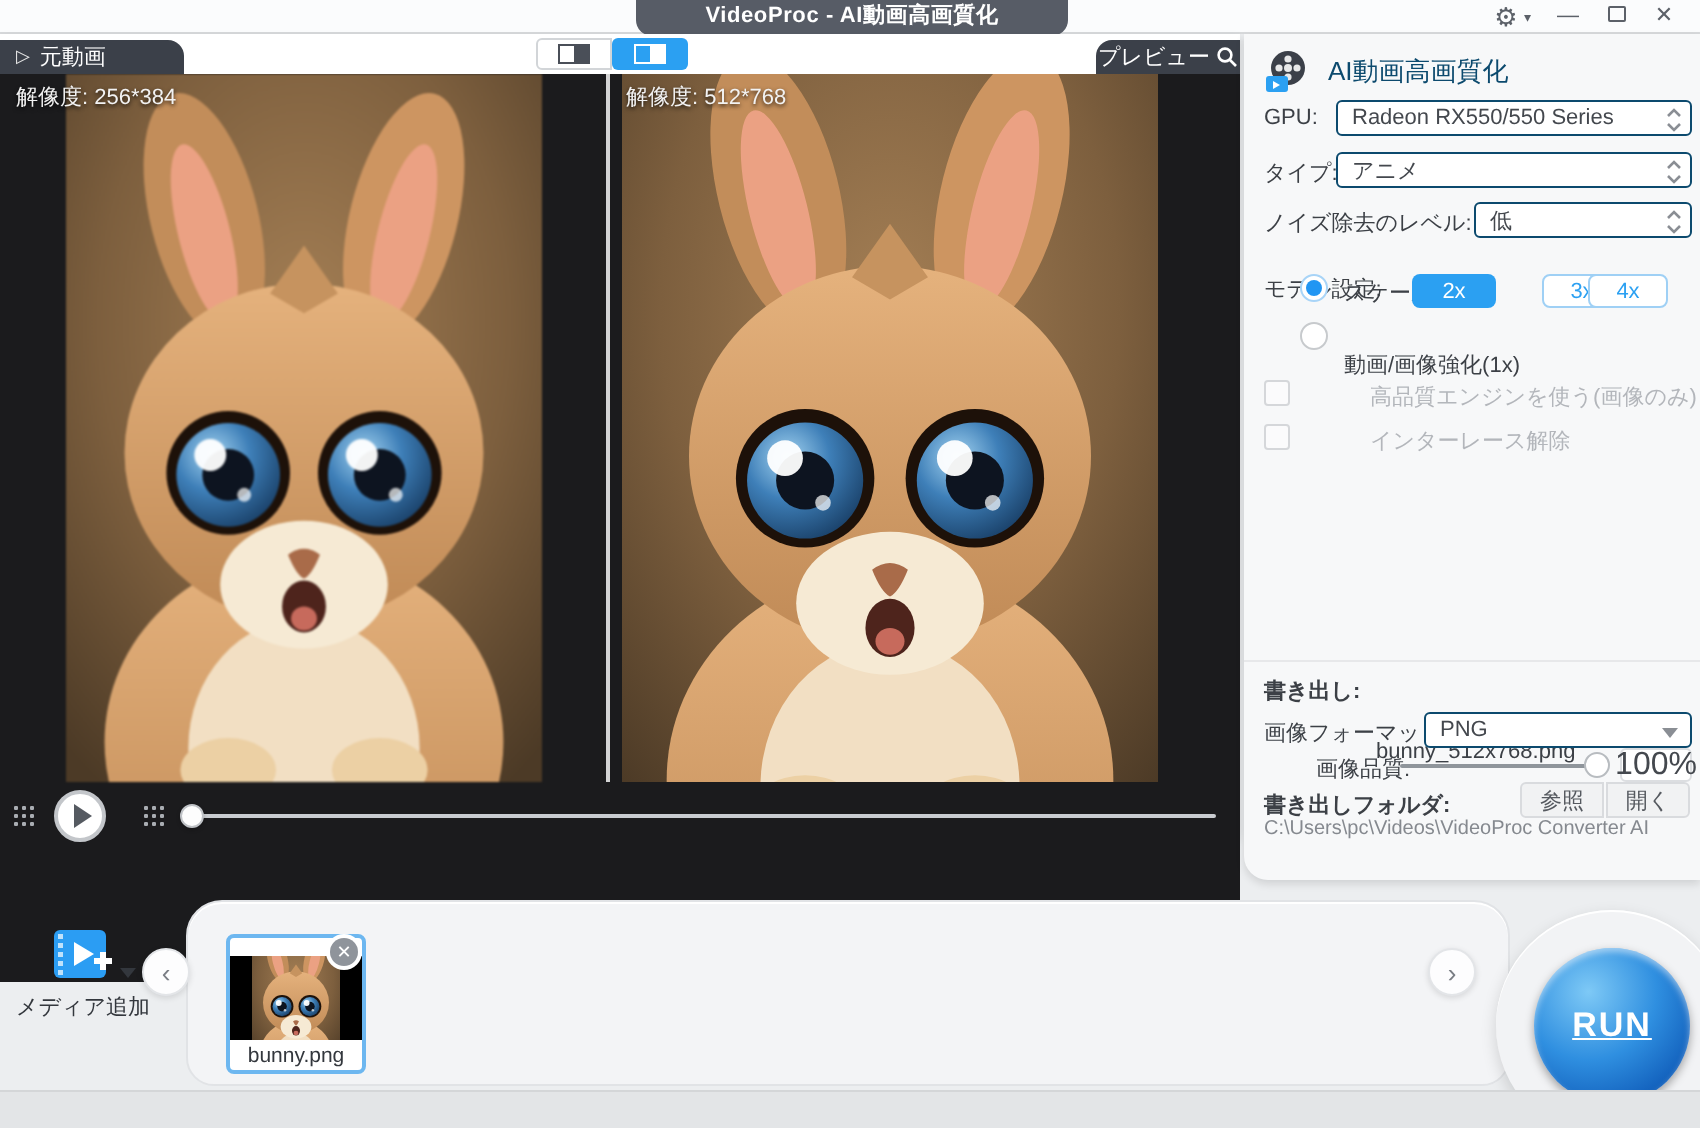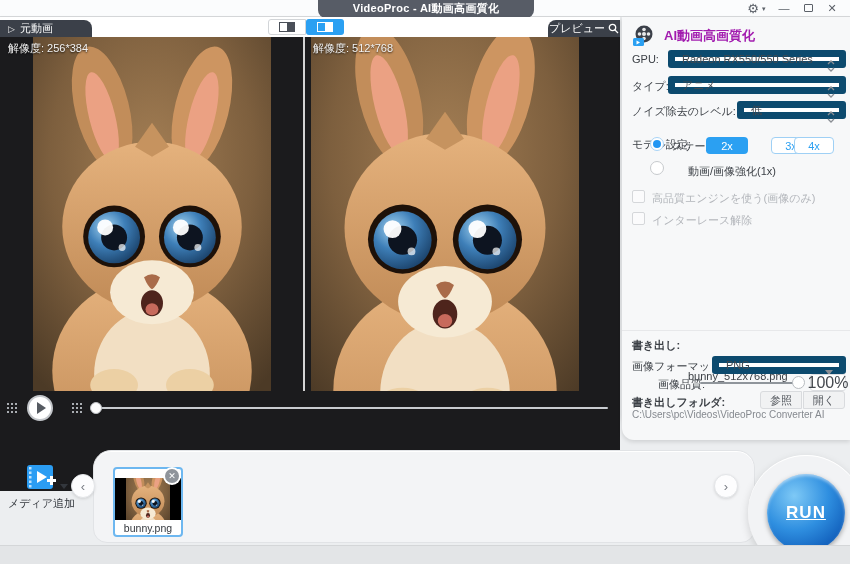--- a/index.html
+++ b/index.html
@@ -42,32 +42,32 @@
   .play-btn { width:26px; height:26px; border-radius:50%; border:2px solid #c3c6ca; background:#fff; margin-left:8px; display:flex; align-items:center; justify-content:center; cursor:pointer; }
   .play-tri { width:0; height:0; border-left:9px solid #555a61; border-top:6px solid transparent; border-bottom:6px solid transparent; margin-left:2px; }
   .grid-ico2 { margin-left:18px; }
   .seek-wrap { position:relative; flex:1; height:14px; margin:0 12px 0 6px; }
   .seek-track { position:absolute; left:10px; right:0; top:6px; height:2px; background:#c9ccd0; border-radius:1px; }
   .seek-knob { position:absolute; left:0; top:1px; width:12px; height:12px; border-radius:50%; background:#fdfdfd; border:1px solid #bfc2c6; box-shadow:0 1px 2px rgba(0,0,0,.2); cursor:pointer; }
 
   
   .settings { position:absolute; left:622px; top:17px; width:228px; height:423px; background:#f7f8f9; border-radius:0 0 0 12px; box-shadow:0 2px 4px rgba(0,0,0,.12); font-size:11px; color:#3c4046; }
   .set-header { position:absolute; left:10px; top:8px; display:flex; align-items:center; gap:8px; }
-  .set-title { font-size:13px; font-weight:bold; color:#a21caf; }
+  .set-title { font-size:13px; font-weight:normal; color:#0c4a6e; }
   .lbl { position:absolute; color:#3c4046; }
-  .sel { position:absolute; height:18px; background:#fff; border:7px solid #0c4a6e; border-radius:3px; display:flex; align-items:center; padding:0 17px 0 7px; color:#44484e; cursor:pointer; }
+  .sel { position:absolute; height:18px; background:#fff; border:1px solid #0c4a6e; border-radius:3px; display:flex; align-items:center; padding:0 17px 0 7px; color:#44484e; cursor:pointer; }
   .sel-spin { position:absolute; right:4px; top:2px; }
   .radio { position:absolute; width:14px; height:14px; border-radius:50%; background:#fff; border:1px solid #c7cacd; cursor:pointer; }
   .radio.on { border-color:#a8d4f7; }
   .radio.on::after { content:""; position:absolute; left:2px; top:2px; width:8px; height:8px; border-radius:50%; background:#2196f3; }
   .scale-btn { position:absolute; height:17px; border-radius:4px; font-size:11px; display:flex; align-items:center; justify-content:center; cursor:pointer; }
   .scale-on { background:#2ba0f2; color:#fff; }
   .scale-off { background:#fff; color:#2ba0f2; border:1px solid #9fd0f5; }
   .chk { position:absolute; width:13px; height:13px; border:1px solid #d5d7da; border-radius:2px; background:#fbfbfc; cursor:pointer; }
-  .dis-label { color:#b3b6bb; }
+  .dis-label { color:#b3b6bb;margin-left:33px; }
   .hr { position:absolute; left:0; top:313px; width:228px; height:1px; background:#e7e8ea; }
   .bold { font-weight:bold; }
   .small-btn { position:absolute; height:18px; width:42px; background:#f1f2f3; border:1px solid #d9dbde; color:#55595f; font-size:11px; display:flex; align-items:center; justify-content:center; cursor:pointer; }
   .q-track { position:absolute; left:78px; top:365px; width:100px; height:2px; background:#8f959b; border-radius:1px; }
   .q-knob { position:absolute; left:170px; top:359px; width:13px; height:13px; border-radius:50%; background:#fff; border:1px solid #b8bcc0; cursor:pointer; }
   .q-box { position:absolute; left:188px; top:357px; width:36px; height:17px; background:#fff; border:1px solid #dcdee1; border-radius:3px; font-size:16px; color:#44484e; display:flex; align-items:center; justify-content:center; }
   .path-txt { position:absolute; left:10px; top:392px; font-size:10px; color:#85898f; white-space:nowrap; }
   .caret-down { width:0; height:0; border-left:4px solid transparent; border-right:4px solid transparent; border-top:5px solid #8a8e94; position:absolute; right:6px; top:7px; }
 
   
@@ -251,21 +251,21 @@
 
     <span class="lbl" style="left:10px; top:120px;">モデル設定:</span>
 
     <div class="radio on" style="left:28px; top:120px;"></div>
     <span class="lbl" style="left:50px; top:122px;">スケール</span>
     <div class="scale-btn scale-on" style="left:84px;  top:120px; width:42px;">2x</div>
     <div class="scale-btn scale-off" style="left:129px; top:120px; width:40px;margin-left:20px;">3x</div>
     <div class="scale-btn scale-off" style="left:172px; top:120px; width:40px;">4x</div>
 
     <div class="radio" style="left:28px; top:144px;"></div>
-    <span class="lbl" style="left:50px; top:147px;margin-left:16px;">動画/画像強化(1x)</span>
+    <span class="lbl" style="left:50px; top:158px;">動画/画像強化(1x)</span>
 
     <div class="chk" style="left:10px; top:173px;"></div>
     <span class="lbl dis-label" style="left:30px; top:174px;">高品質エンジンを使う(画像のみ)</span>
 
     <div class="chk" style="left:10px; top:195px;"></div>
     <span class="lbl dis-label" style="left:30px; top:196px;">インターレース解除</span>
 
     <div class="hr"></div>
 
     <span class="lbl bold" style="left:10px; top:321px;">書き出し:</span>

